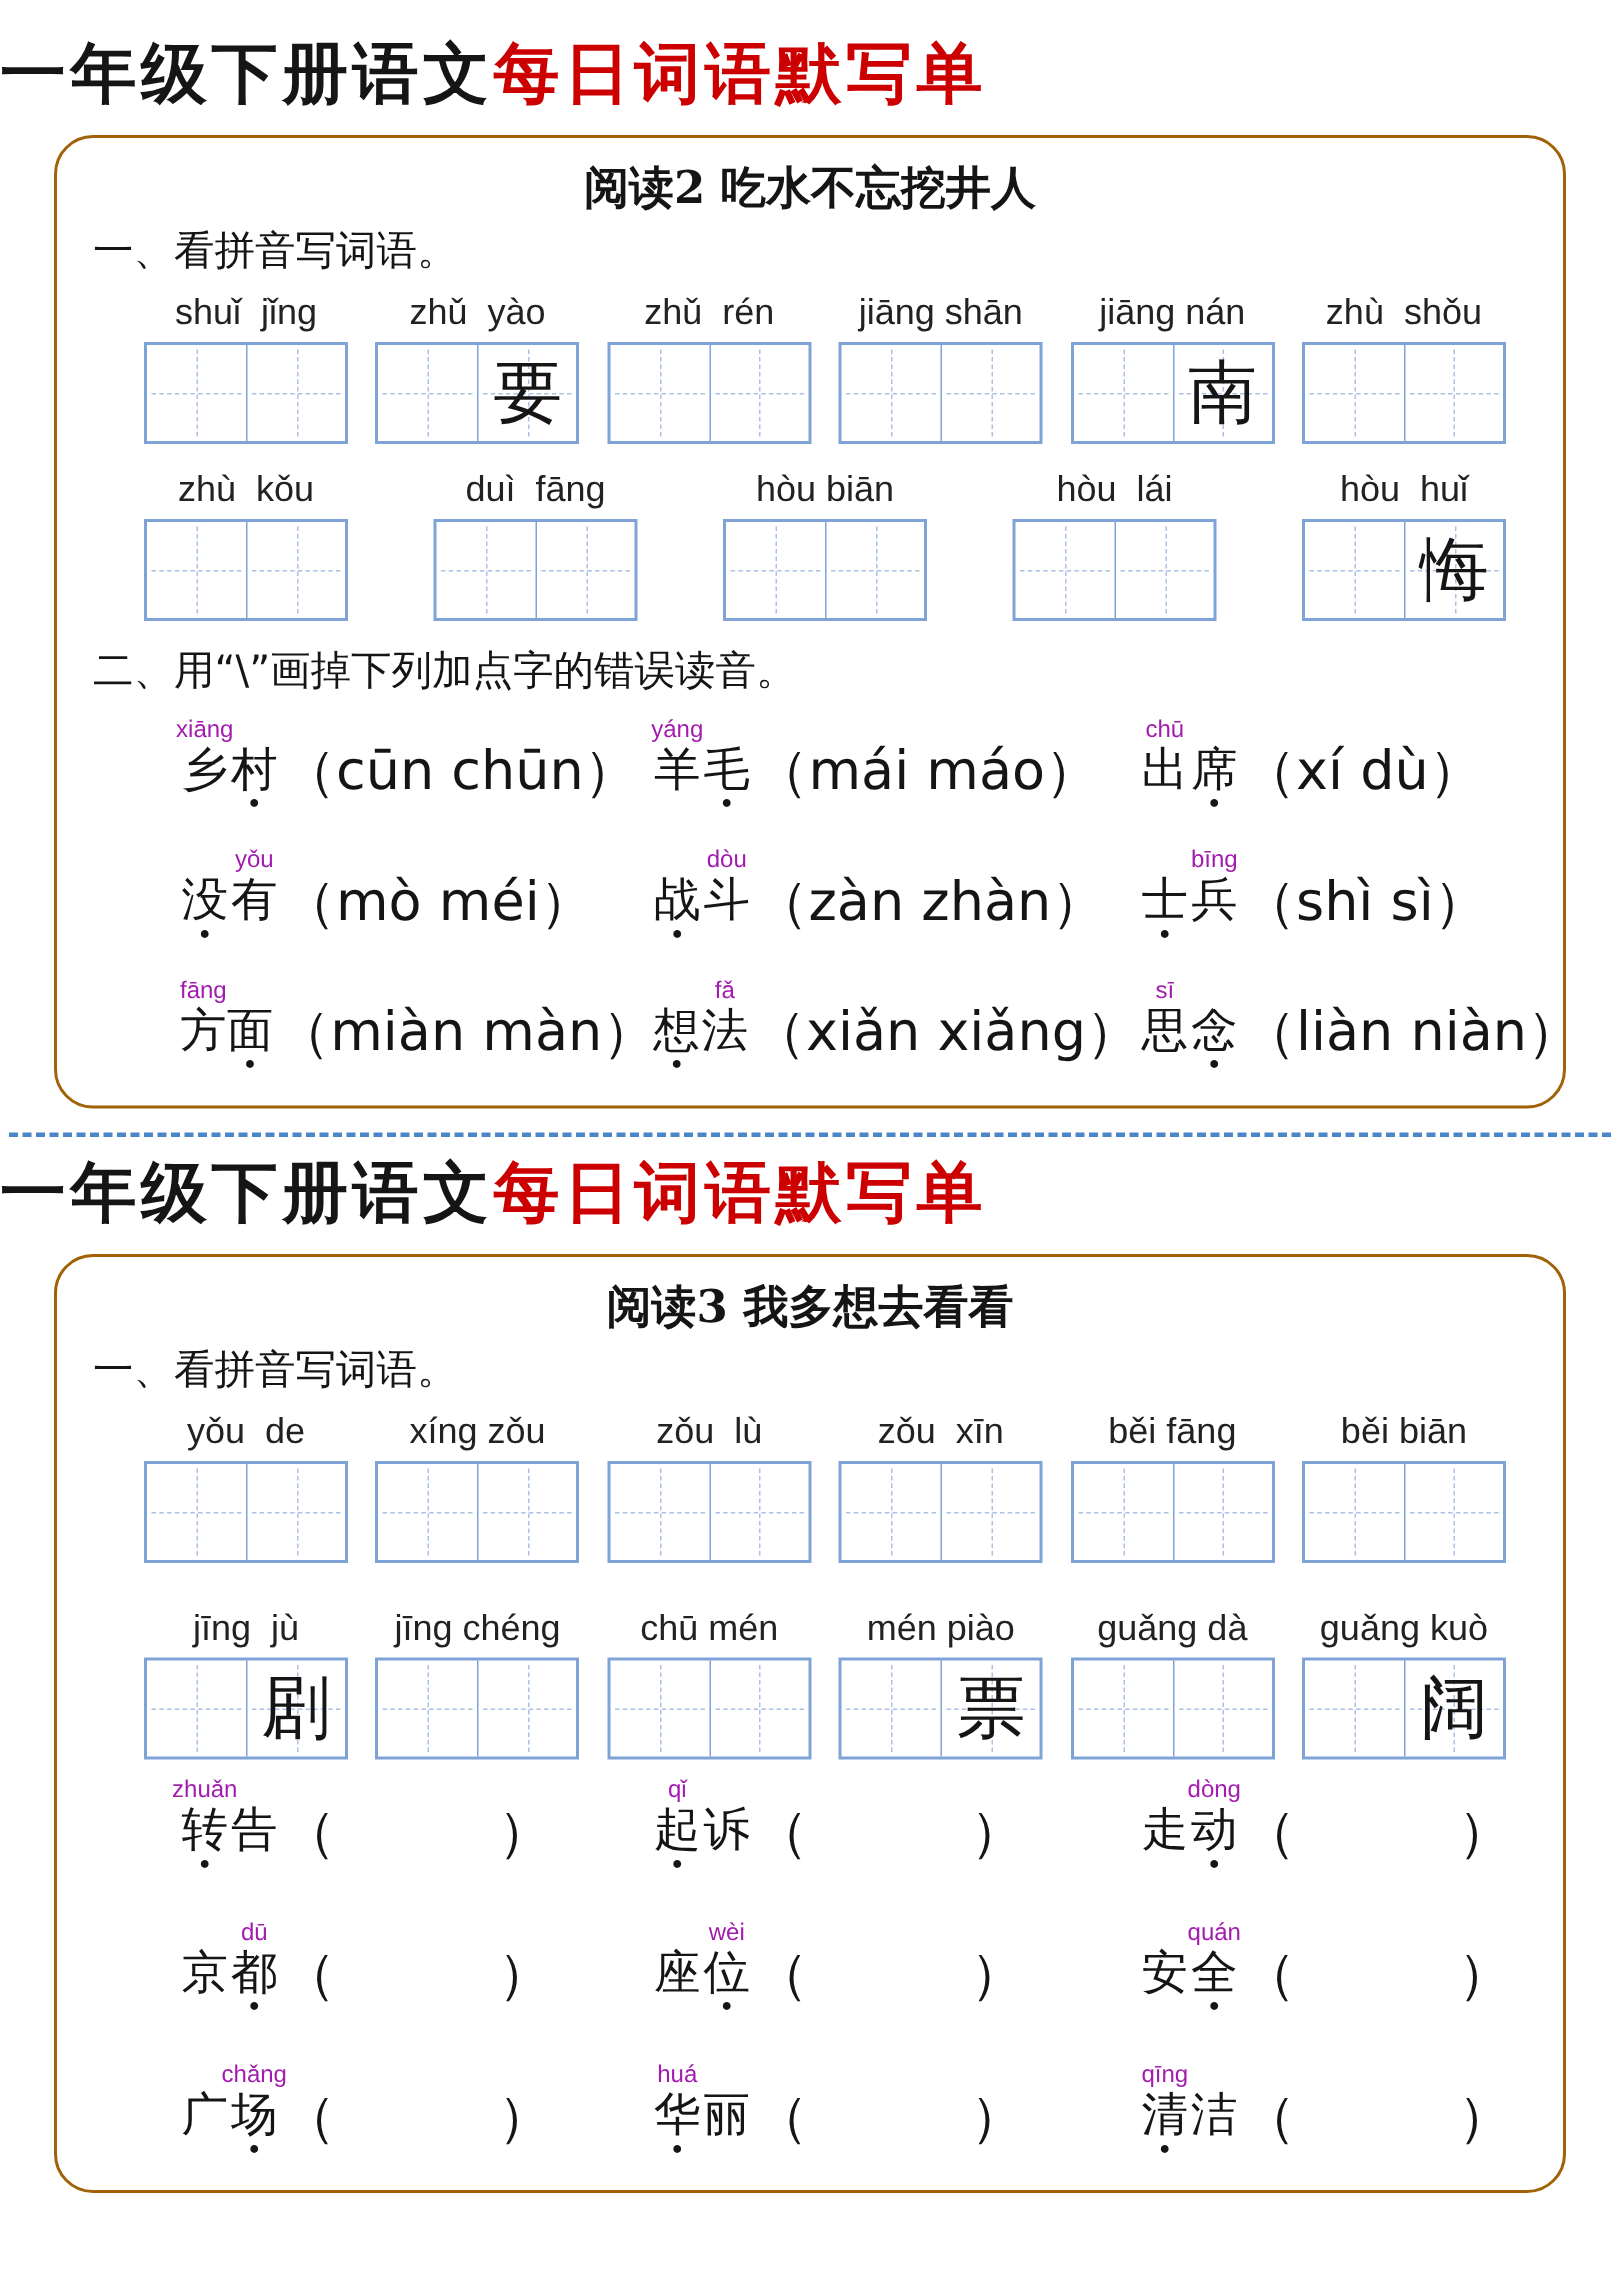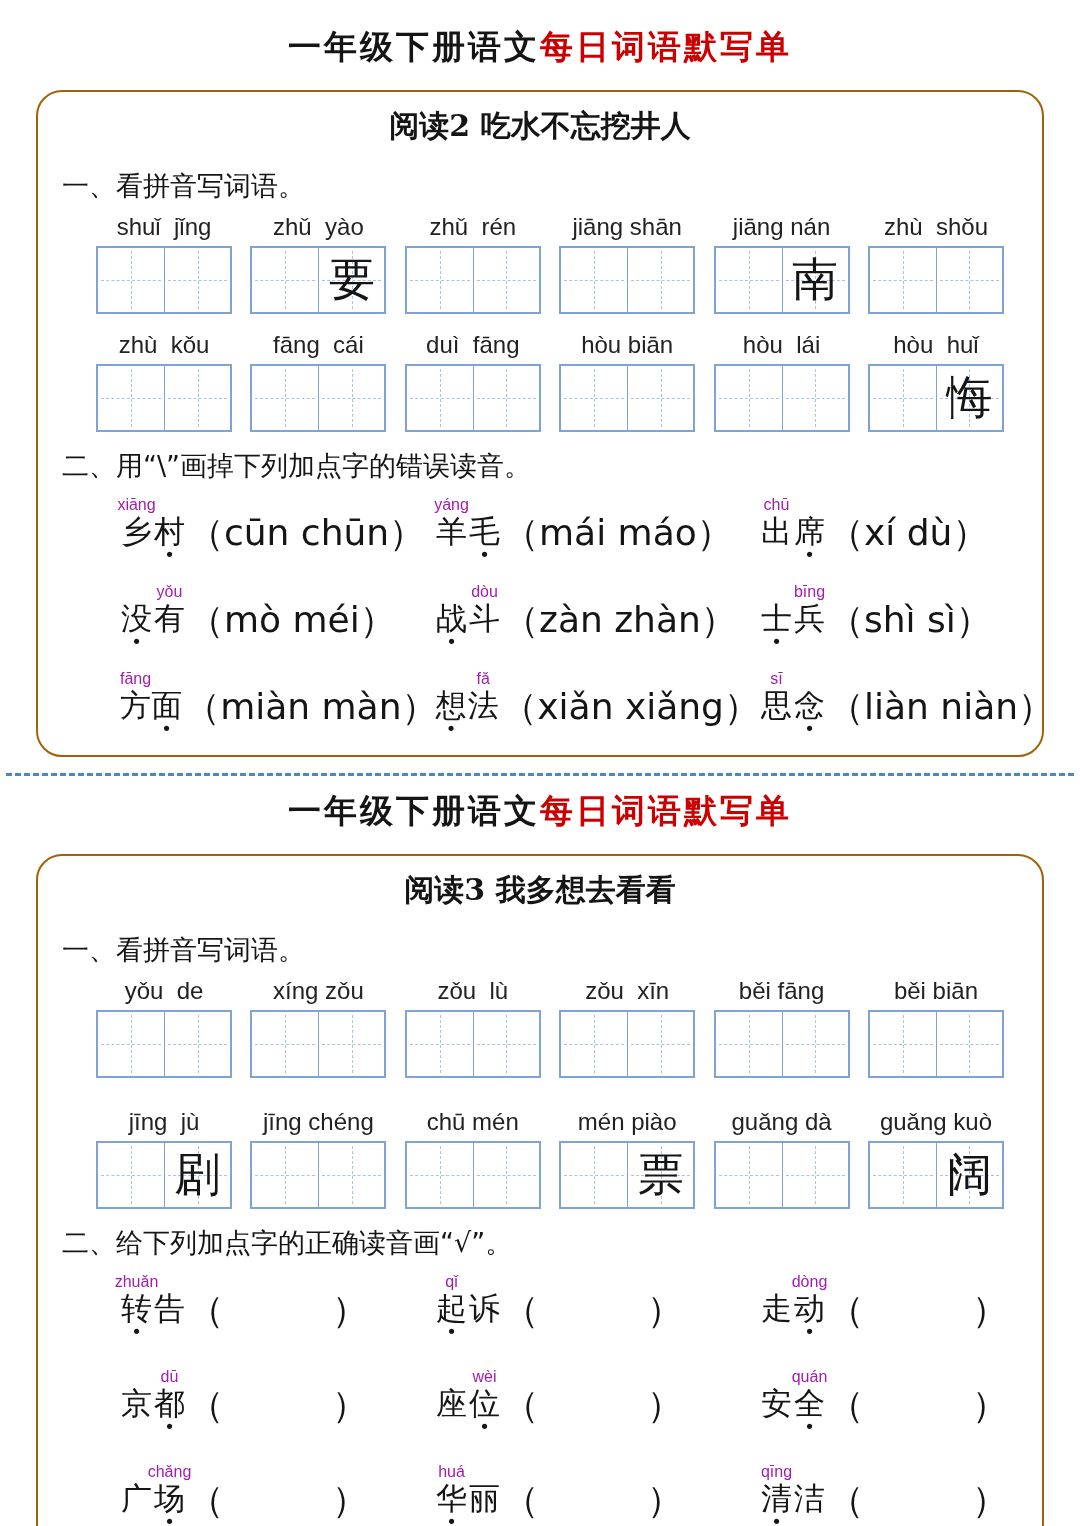--- a/index.html
+++ b/index.html
@@ -5,35 +5,35 @@
   * { margin:0; padding:0; box-sizing:border-box; }
   html,body { background:#ffffff; }
   body {
     width:1080px; height:1526px;
     font-family:"DejaVu Sans","Liberation Sans",sans-serif;
     color:#151515; overflow:hidden;
   }
   .sheet { width:1080px; height:1526px; background:#ffffff; }
 
   .title {
-    text-align:center; font-size:33px; line-height:56px; font-weight:bold;
-    font-family:Liberation Mono, monospace;
+    text-align:left; font-size:44px; line-height:56px; font-weight:bold;
+    font-family:Liberation Sans, sans-serif;
     letter-spacing:3px; margin-top:22px;
   }
   .t-red { color:#cc0000; }
 
   .box {
     margin:12px 36px 0; border:2px solid #a16207; border-radius:26px;
     padding:14px 24px 18px;
   }
   .subtitle {
     text-align:center; font-size:30px; line-height:40px; font-weight:bold;
     font-family:"DejaVu Serif","Liberation Serif",serif;
   }
-  .sec-label { font-size:27px; line-height:36px; margin-top:22px; }
+  .sec-label { font-size:27px; line-height:36px; margin-top:4px; }
 
   .grid-row { display:flex; justify-content:space-between; margin:8px 14px 0;padding-left:20px; }
   .word-block { display:flex; flex-direction:column; align-items:center; }
   .py {
     font-size:24px; line-height:30px; margin-bottom:4px; color:#222;
     white-space:pre; font-family:"Liberation Sans","DejaVu Sans",sans-serif;
   }
   .gridbox { display:flex; border:2px solid #7fa3d7; background:#fff; }
   .cell {
     width:66px; height:64px; position:relative; border-left:1px solid #7fa3d7;
@@ -160,31 +160,20 @@
           <div class="gridbox">
             <div class="cell">
                 <span class="ans"></span>
               </div>
             <div class="cell">
                 <span class="ans"></span>
               </div>
           </div>
         </div>
         <div class="word-block">
-          <div class="py">fāng  cái</div>
-          <div class="gridbox">
-            <div class="cell">
-                <span class="ans"></span>
-              </div>
-            <div class="cell">
-                <span class="ans"></span>
-              </div>
-          </div>
-        </div>
-        <div class="word-block">
           <div class="py">duì  fāng</div>
           <div class="gridbox">
             <div class="cell">
                 <span class="ans"></span>
               </div>
             <div class="cell">
                 <span class="ans"></span>
               </div>
           </div>
         </div>
@@ -488,21 +477,20 @@
             <div class="cell">
                 <span class="ans"></span>
               </div>
             <div class="cell">
                 <span class="ans">阔</span>
               </div>
           </div>
         </div>
       </div>
 
-      <div class="sec-label" style="margin-top:16px">二、给下列加点字的正确读音画“√”。</div>
 
       <div class="ex-grid" style="row-gap:30px">
         <div class="ex-item">
           <span class="char-col">
               <span class="hint">zhuǎn</span>
               <span class="ch">转</span>
               <span class="dot">•</span>
             </span>
           <span class="char-col">
               <span class="hint"></span>

